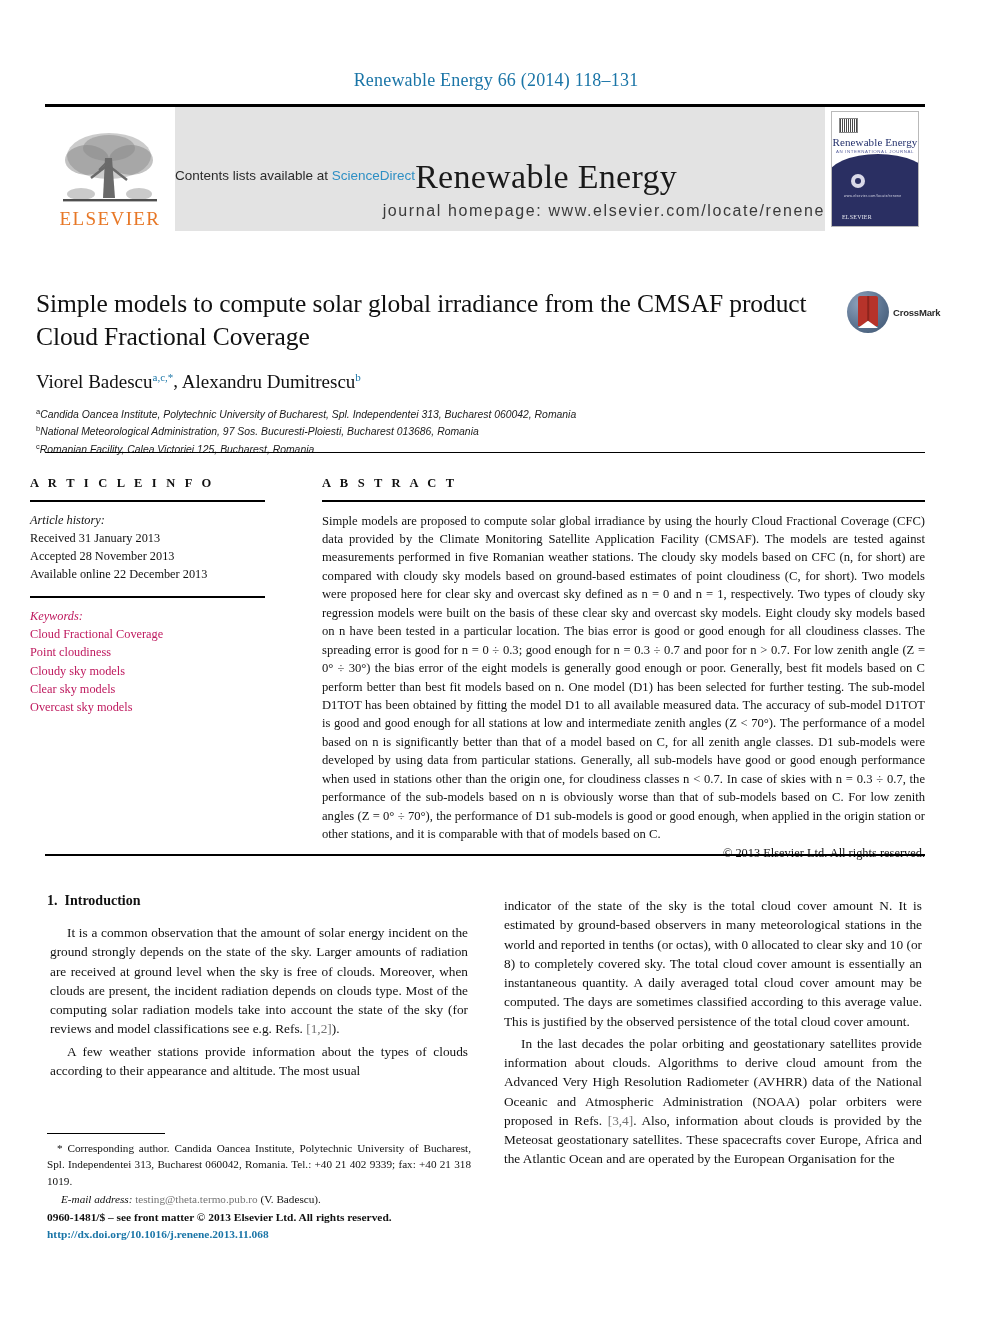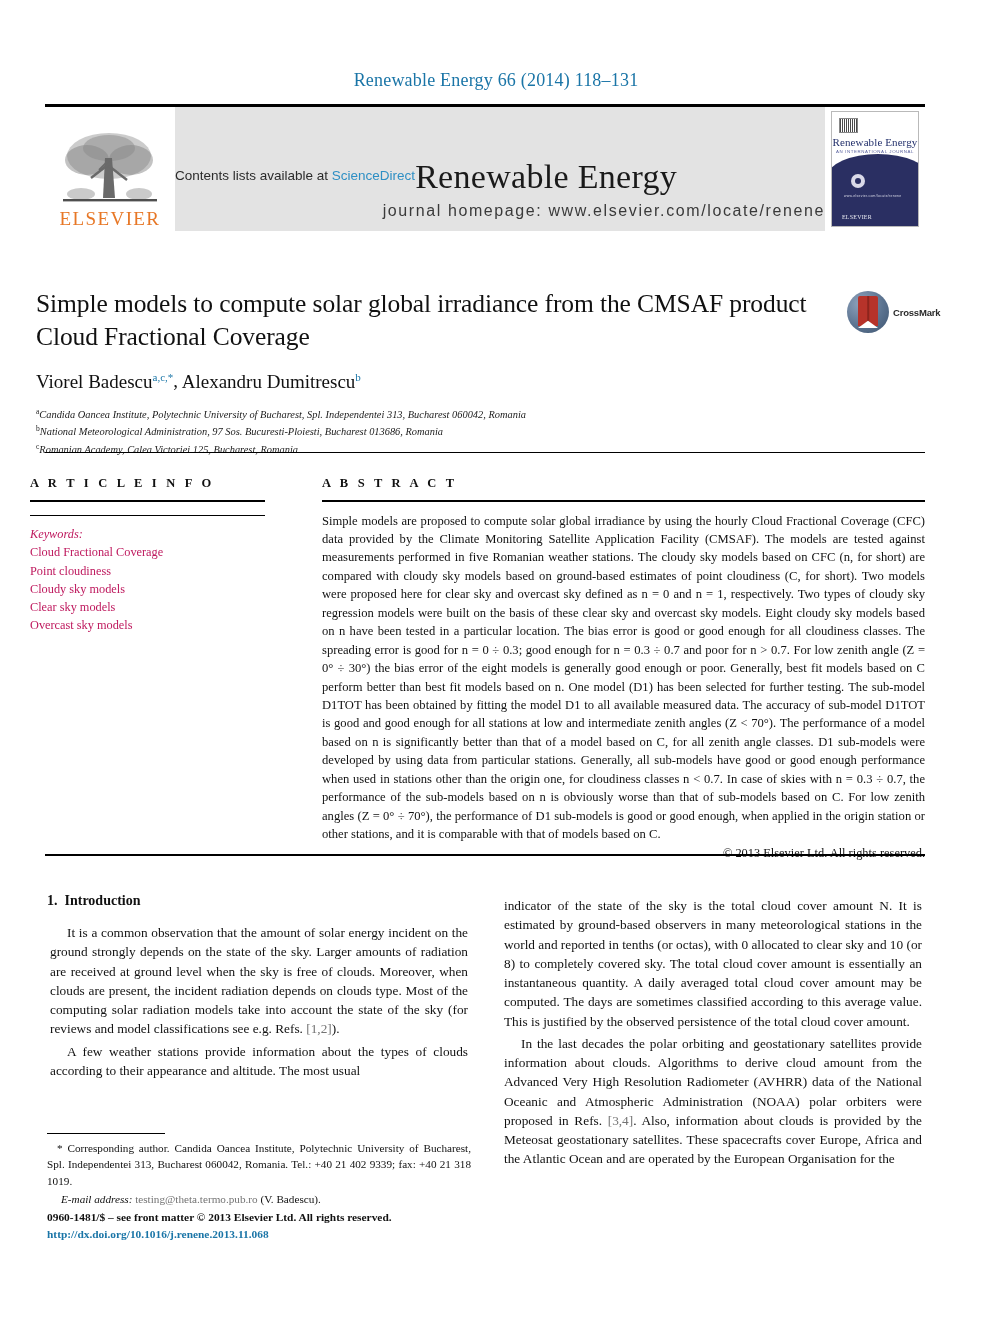--- a/index.html
+++ b/index.html
@@ -226,21 +226,21 @@
     font-size: 19px;
     color: #111;
   }
   .authors sup {
     font-size: 11px;
     color: #1a75a7;
     vertical-align: super;
   }
   .affils {
     margin-top: 13px;
-    font-family: Liberation Serif, serif;
+    font-family: Liberation Sans, sans-serif;
     font-size: 10.4px;
     font-style: italic;
     line-height: 1.58;
     color: #1a1a1a;
   }
   .affils sup {
     font-size: 7.5px;
     font-style: normal;
     vertical-align: super;
   }
@@ -508,37 +508,43 @@
   </div>
 
   <div class="titleblock">
     <h1 class="paper-title">Simple models to compute solar global irradiance from the CMSAF product Cloud Fractional Coverage</h1>
     <div class="authors">
       <span>Viorel Badescu<sup>a,c,*</sup></span><span>, </span><span>Alexandru Dumitrescu<sup>b</sup></span>
     </div>
     <div class="affils">
       <div><sup>a</sup><span>Candida Oancea Institute, Polytechnic University of Bucharest, Spl. Independentei 313, Bucharest 060042, Romania</span></div>
       <div><sup>b</sup><span>National Meteorological Administration, 97 Sos. Bucuresti-Ploiesti, Bucharest 013686, Romania</span></div>
-      <div><sup>c</sup><span>Romanian Academy, Calea Victoriei 125, Bucharest, Romania</span></div>
+      <div><sup>c</sup><span>Romanian Facility, Calea Victoriei 125, Bucharest, Romania</span></div>
     </div>
   </div>
 
   <div class="crossmark">
     <div class="cm-circle">
       <div class="cm-inner"></div>
       <div class="cm-notch"></div>
     </div>
     <div class="cm-label">CrossMark</div>
   </div>
 
   <div class="rule-top"></div>
 
   <div class="infocol">
     <div class="sec-head">A R T I C L E  I N F O</div>
     <div class="hr-thin"></div>
+    <div class="hist">
+      <div class="lbl">Article history:</div>
+      <div>Received 31 January 2013</div>
+      <div>Accepted 28 November 2013</div>
+      <div>Available online 22 December 2013</div>
+    </div>
     <div class="hr-thin2"></div>
     <div class="kw">
       <div class="lbl">Keywords:</div>
       <div>Cloud Fractional Coverage</div>
       <div>Point cloudiness</div>
       <div>Cloudy sky models</div>
       <div>Clear sky models</div>
       <div>Overcast sky models</div>
     </div>
   </div>

